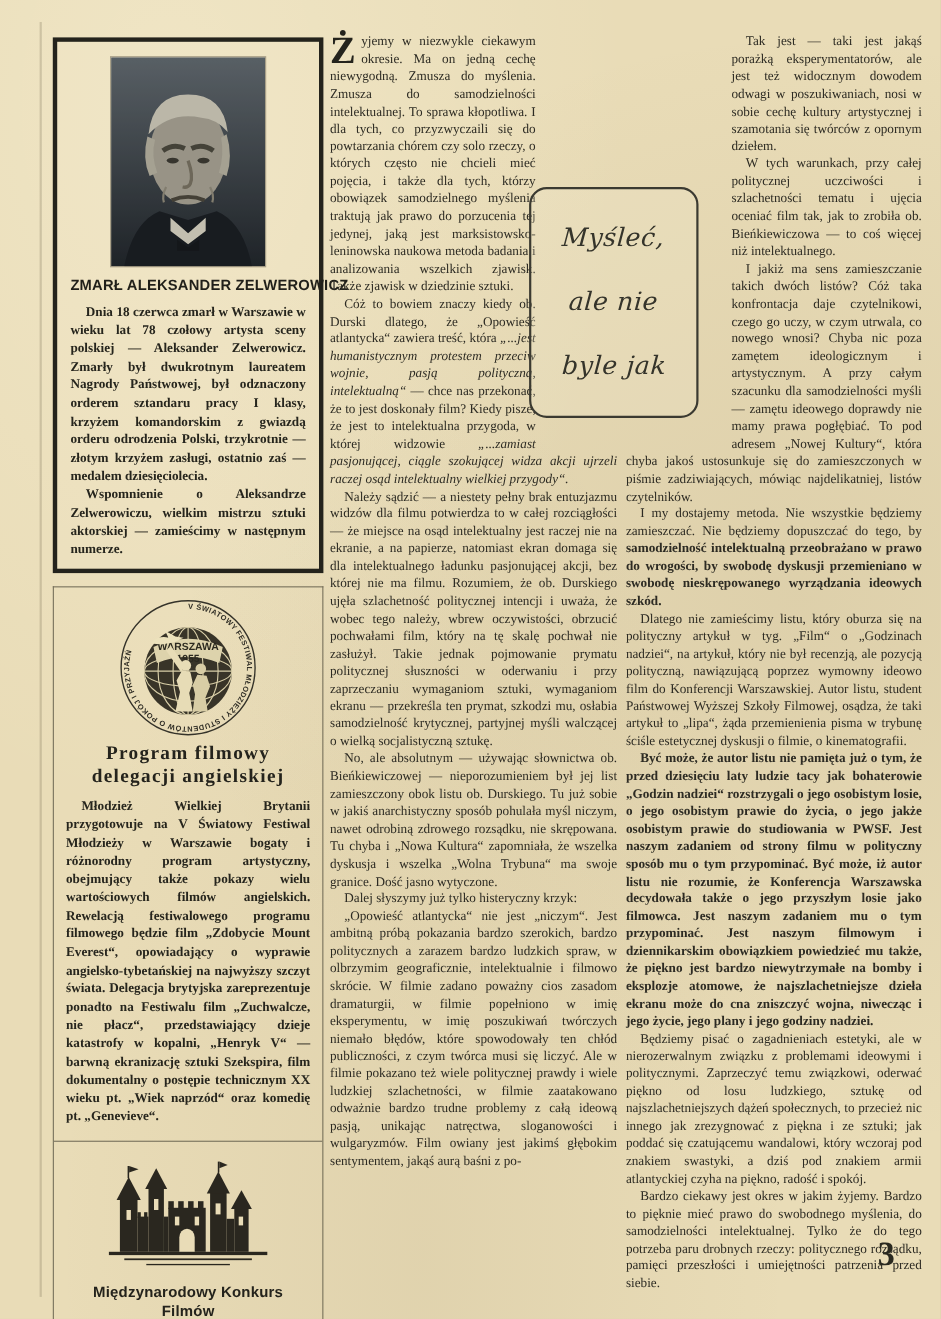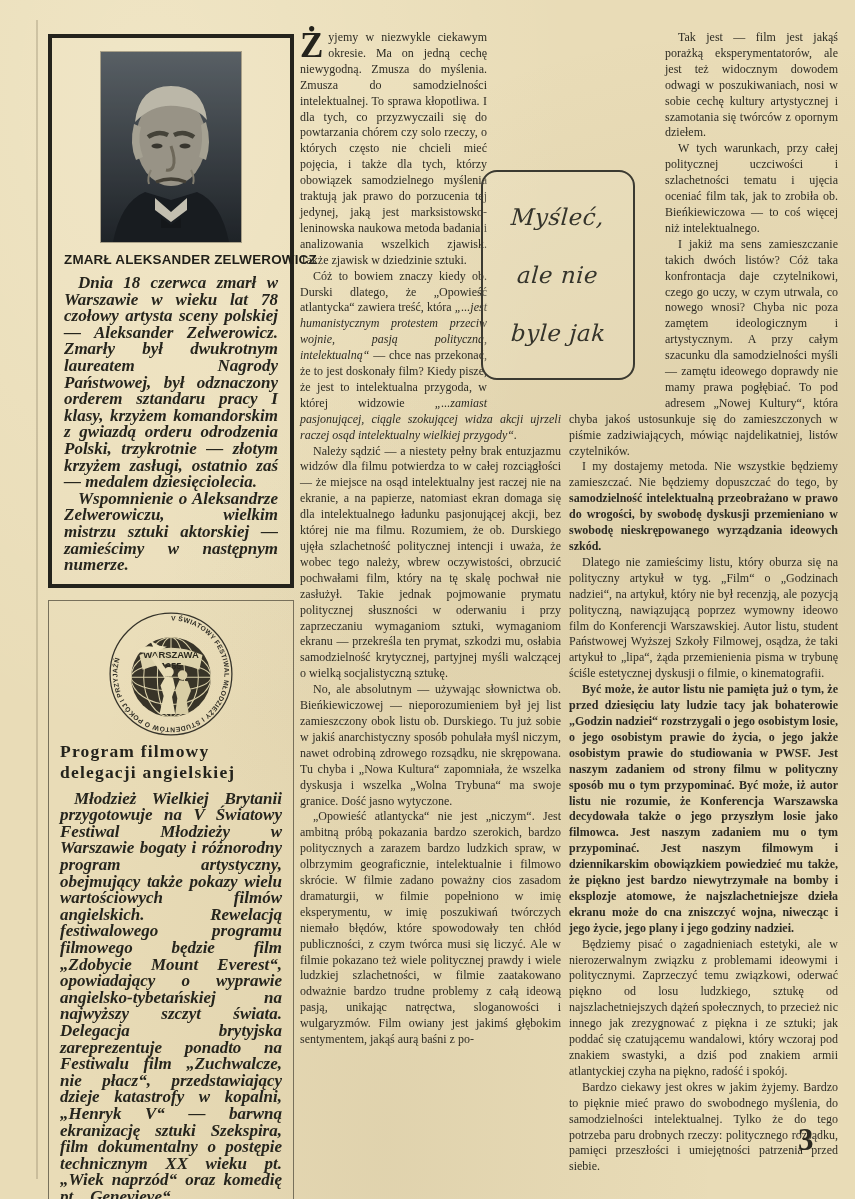--- a/index.html
+++ b/index.html
@@ -21,27 +21,27 @@
     background:rgba(60,50,30,.18);}
   
   .sidebar{position:absolute;left:48px;top:34px;width:246px;}
   .obituary-box{border:4px solid #24231c;padding:12px 12px 10px;margin-bottom:12px;background:rgba(255,252,238,.06);}
   .portrait{width:140px;height:190px;margin:2px auto 10px;display:block;box-shadow:0 0 0 1px rgba(40,35,25,.35);}
   .obituary-box h2{
     font-family:"Liberation Sans", sans-serif;font-weight:800;font-size:13.4px;
     text-align:center;margin:4px 0 8px;letter-spacing:.2px;white-space:nowrap;color:#201f19;
   }
   .side-p{
-    font-size:17px;line-height:16.6px;text-align:justify;margin:0;
-    font-weight:bold;color:#26251d;text-indent:14px;font-style:italic;
+    font-size:12px;line-height:16.6px;text-align:justify;margin:0;
+    font-weight:bold;color:#26251d;text-indent:14px;
   }
   .lower-box{border:1px solid #77705b;border-bottom:4px solid #24231c;}
   .festival-sec{padding:10px 11px 14px;}
   .emblem{display:block;width:126px;height:126px;margin:0 auto 4px;}
-  .festival-sec h3, .amateur-sec h3{margin:0 0 8px;text-align:left;color:#24231c;}
+  .festival-sec h3, .amateur-sec h3{margin:0 0 8px;text-align:center;color:#24231c;}
   .festival-sec h3{
     font-family:"Liberation Serif", serif;font-weight:600;font-size:17.5px;line-height:21px;letter-spacing:1.2px;
   }
   .amateur-sec{padding:12px 11px 16px;border-top:1px solid #77705b;}
   .castle{display:block;width:170px;height:110px;margin:0 auto 6px;}
   .amateur-sec h3{
     font-family:"Liberation Sans", sans-serif;font-weight:800;font-size:13.6px;line-height:17px;letter-spacing:.2px;
   }
   
   .article{position:absolute;left:300px;top:30px;width:538px;}
@@ -214,26 +214,27 @@
         <div>ale nie</div>
         <div>byle jak</div>
       </div>
 
       <div class="col colA">
         <div class="cutA"></div>
         <p class="cont"><span class="dropcap">Ż</span><span>yjemy w niezwykle ciekawym okresie. Ma on jedną cechę niewygodną. Zmusza do myślenia. Zmusza do samodzielności intelektualnej. To sprawa kłopotliwa. I dla tych, co przyzwyczaili się do powtarzania chórem czy solo rzeczy, o których często nie chcieli mieć pojęcia, i także dla tych, którzy obowiązek samodzielnego myślenia traktują jak prawo do porzucenia tej jedynej, jaką jest marksistowsko-leninowska naukowa metoda badania i analizowania wszelkich zjawisk. Także zjawisk w dziedzinie sztuki.</span></p>
         <p><span>Cóż to bowiem znaczy kiedy ob. Durski dlatego, że „Opowieść atlantycka“ zawiera treść, która </span><em>„...jest humanistycznym protestem przeciw wojnie, pasją polityczną, intelektualną“</em><span> — chce nas przekonać, że to jest doskonały film? Kiedy pisze, że jest to intelektualna przygoda, w której widzowie </span><em>„...zamiast pasjonującej, ciągle szokującej widza akcji ujrzeli raczej osąd intelektualny wielkiej przygody“.</em></p>
         <p>Należy sądzić — a niestety pełny brak entuzjazmu widzów dla filmu potwierdza to w całej rozciągłości — że miejsce na osąd intelektualny jest raczej nie na ekranie, a na papierze, natomiast ekran domaga się dla intelektualnego ładunku pasjonującej akcji, bez której nie ma filmu. Rozumiem, że ob. Durskiego ujęła szlachetność politycznej intencji i uważa, że wobec tego należy, wbrew oczywistości, obrzucić pochwałami film, który na tę skalę pochwał nie zasłużył. Takie jednak pojmowanie prymatu politycznej słuszności w oderwaniu i przy zaprzeczaniu wymaganiom sztuki, wymaganiom ekranu — przekreśla ten prymat, szkodzi mu, osłabia samodzielność krytycznej, partyjnej myśli walczącej o wielką socjalistyczną sztukę.</p>
         <p>No, ale absolutnym — używając słownictwa ob. Bieńkiewiczowej — nieporozumieniem był jej list zamieszczony obok listu ob. Durskiego. Tu już sobie w jakiś anarchistyczny sposób pohulała myśl niczym, nawet odrobiną zdrowego rozsądku, nie skrępowana. Tu chyba i „Nowa Kultura“ zapomniała, że wszelka dyskusja i wszelka „Wolna Trybuna“ ma swoje granice. Dość jasno wytyczone.</p>
+        <p>Dalej słyszymy już tylko histeryczny krzyk:</p>
         <p>„Opowieść atlantycka“ nie jest „niczym“. Jest ambitną próbą pokazania bardzo szerokich, bardzo politycznych a zarazem bardzo ludzkich spraw, w olbrzymim geograficznie, intelektualnie i filmowo skrócie. W filmie zadano poważny cios zasadom dramaturgii, w filmie popełniono w imię eksperymentu, w imię poszukiwań twórczych niemało błędów, które spowodowały ten chłód publiczności, z czym twórca musi się liczyć. Ale w filmie pokazano też wiele politycznej prawdy i wiele ludzkiej szlachetności, w filmie zaatakowano odważnie bardzo trudne problemy z całą ideową pasją, unikając natręctwa, sloganowości i wulgaryzmów. Film owiany jest jakimś głębokim sentymentem, jakąś aurą baśni z po-</p>
       </div>
 
       <div class="col colB">
         <div class="cutB"></div>
-        <p>Tak jest — film jest jakąś porażką eksperymentatorów, ale jest też widocznym dowodem odwagi w poszukiwaniach, nosi w sobie cechę kultury artystycznej i szamotania się twórców z opornym dziełem.</p>
+        <p>Tak jest — taki jest jakąś porażką eksperymentatorów, ale jest też widocznym dowodem odwagi w poszukiwaniach, nosi w sobie cechę kultury artystycznej i szamotania się twórców z opornym dziełem.</p>
         <p>W tych warunkach, przy całej politycznej uczciwości i szlachetności tematu i ujęcia oceniać film tak, jak to zrobiła ob. Bieńkiewiczowa — to coś więcej niż intelektualnego.</p>
         <p>I jakiż ma sens zamieszczanie takich dwóch listów? Cóż taka konfrontacja daje czytelnikowi, czego go uczy, w czym utrwala, co nowego wnosi? Chyba nic poza zamętem ideologicznym i artystycznym. A przy całym szacunku dla samodzielności myśli — zamętu ideowego doprawdy nie mamy prawa pogłębiać. To pod adresem „Nowej Kultury“, która chyba jakoś ustosunkuje się do zamieszczonych w piśmie zadziwiających, mówiąc najdelikatniej, listów czytelników.</p>
         <p><span>I my dostajemy metoda. Nie wszystkie będziemy zamieszczać. Nie będziemy dopuszczać do tego, by </span><span class="bold-seg">samodzielność intelektualną przeobrażano w prawo do wrogości, by swobodę dyskusji przemieniano w swobodę nieskrępowanego wyrządzania ideowych szkód.</span></p>
         <p>Dlatego nie zamieścimy listu, który oburza się na polityczny artykuł w tyg. „Film“ o „Godzinach nadziei“, na artykuł, który nie był recenzją, ale pozycją polityczną, nawiązującą poprzez wymowny ideowo film do Konferencji Warszawskiej. Autor listu, student Państwowej Wyższej Szkoły Filmowej, osądza, że taki artykuł to „lipa“, żąda przemienienia pisma w trybunę ściśle estetycznej dyskusji o filmie, o kinematografii.</p>
         <p class="bold-p">Być może, że autor listu nie pamięta już o tym, że przed dziesięciu laty ludzie tacy jak bohaterowie „Godzin nadziei“ rozstrzygali o jego osobistym losie, o jego osobistym prawie do życia, o jego jakże osobistym prawie do studiowania w PWSF. Jest naszym zadaniem od strony filmu w polityczny sposób mu o tym przypominać. Być może, iż autor listu nie rozumie, że Konferencja Warszawska decydowała także o jego przyszłym losie jako filmowca. Jest naszym zadaniem mu o tym przypominać. Jest naszym filmowym i dziennikarskim obowiązkiem powiedzieć mu także, że piękno jest bardzo niewytrzymałe na bomby i eksplozje atomowe, że najszlachetniejsze dzieła ekranu może do cna zniszczyć wojna, niwecząc i jego życie, jego plany i jego godziny nadziei.</p>
         <p>Będziemy pisać o zagadnieniach estetyki, ale w nierozerwalnym związku z problemami ideowymi i politycznymi. Zaprzeczyć temu związkowi, oderwać piękno od losu ludzkiego, sztukę od najszlachetniejszych dążeń społecznych, to przecież nic innego jak zrezygnować z piękna i ze sztuki; jak poddać się czatującemu wandalowi, który wczoraj pod znakiem swastyki, a dziś pod znakiem armii atlantyckiej czyha na piękno, radość i spokój.</p>
         <p><span>Bardzo ciekawy jest okres w jakim żyjemy. Bardzo to pięknie mieć prawo do swobodnego myślenia, do samodzielności intelektualnej. Tylko że do tego potrzeba paru drobnych rzeczy: politycznego rozsądku, pamięci przeszłości i umiejętności patrzenia przed siebie. </span></p>
 
       </div>
 

